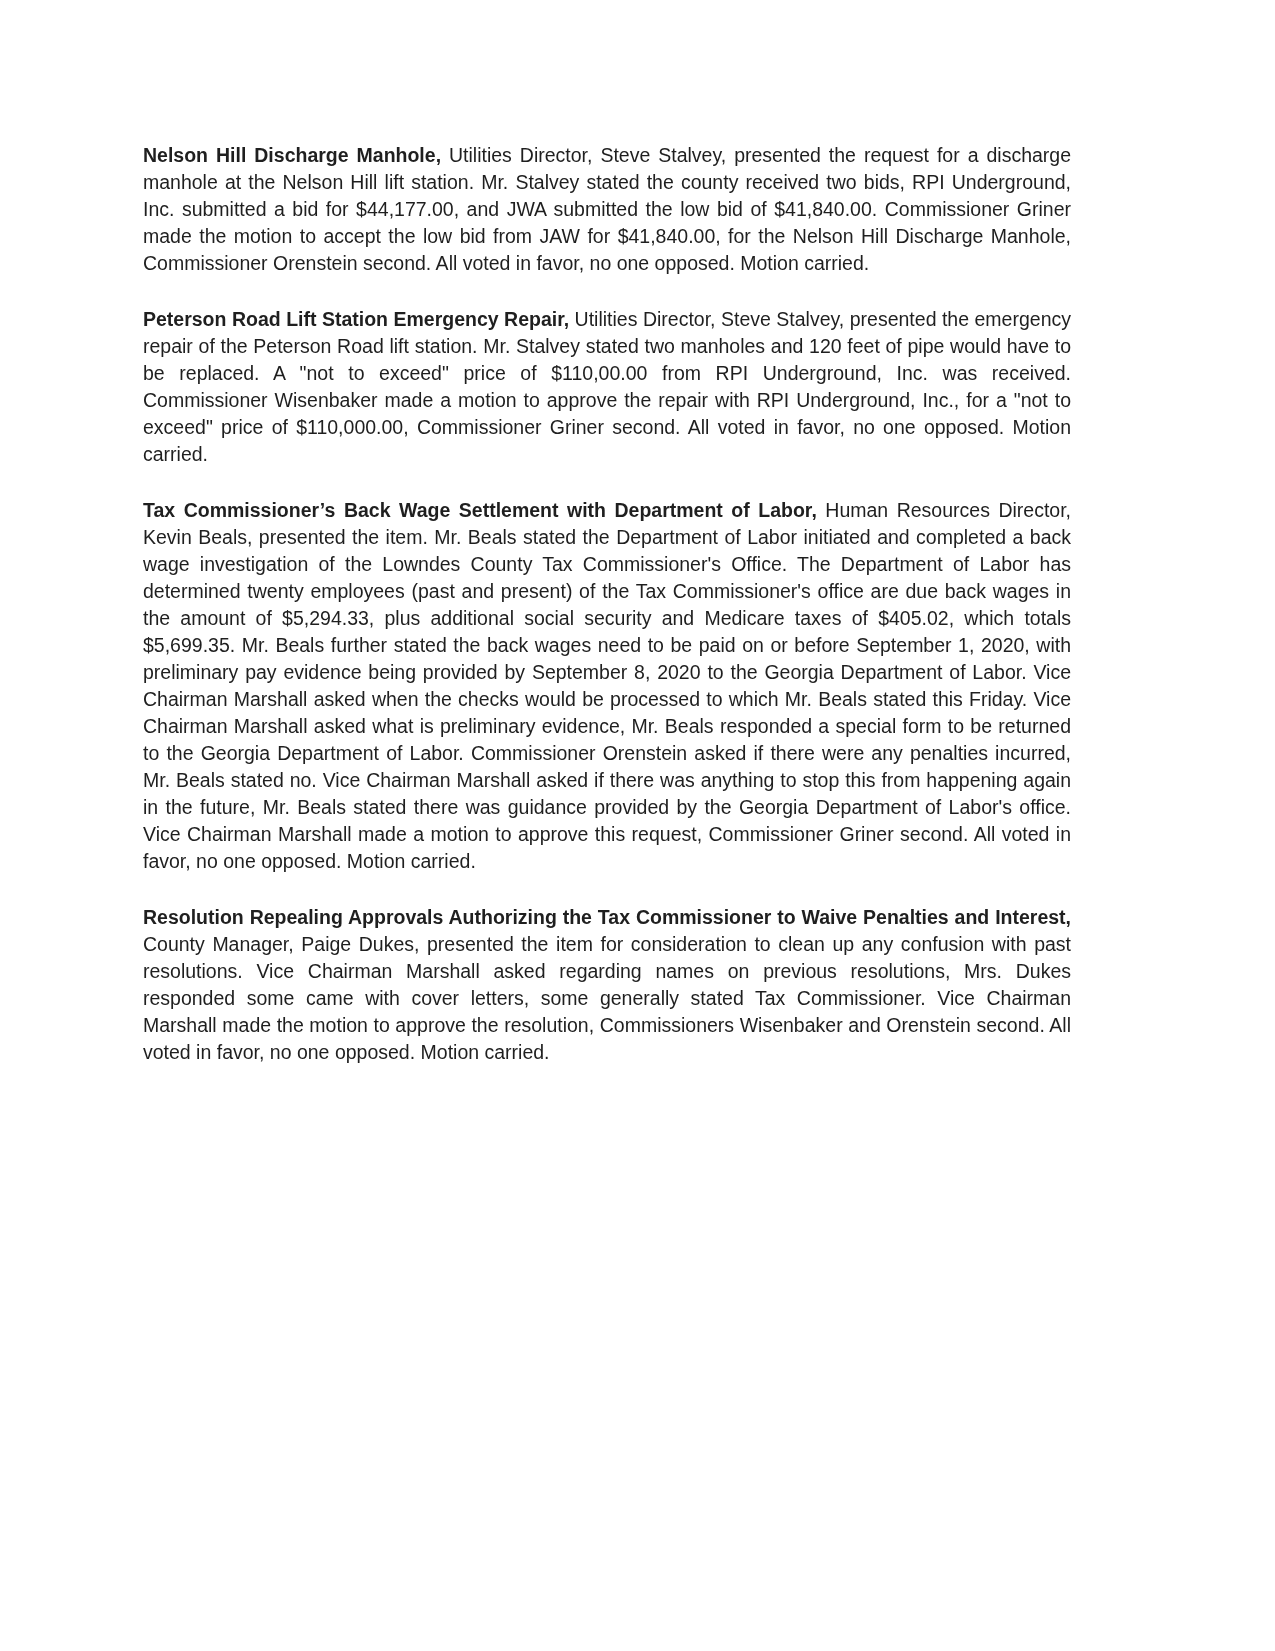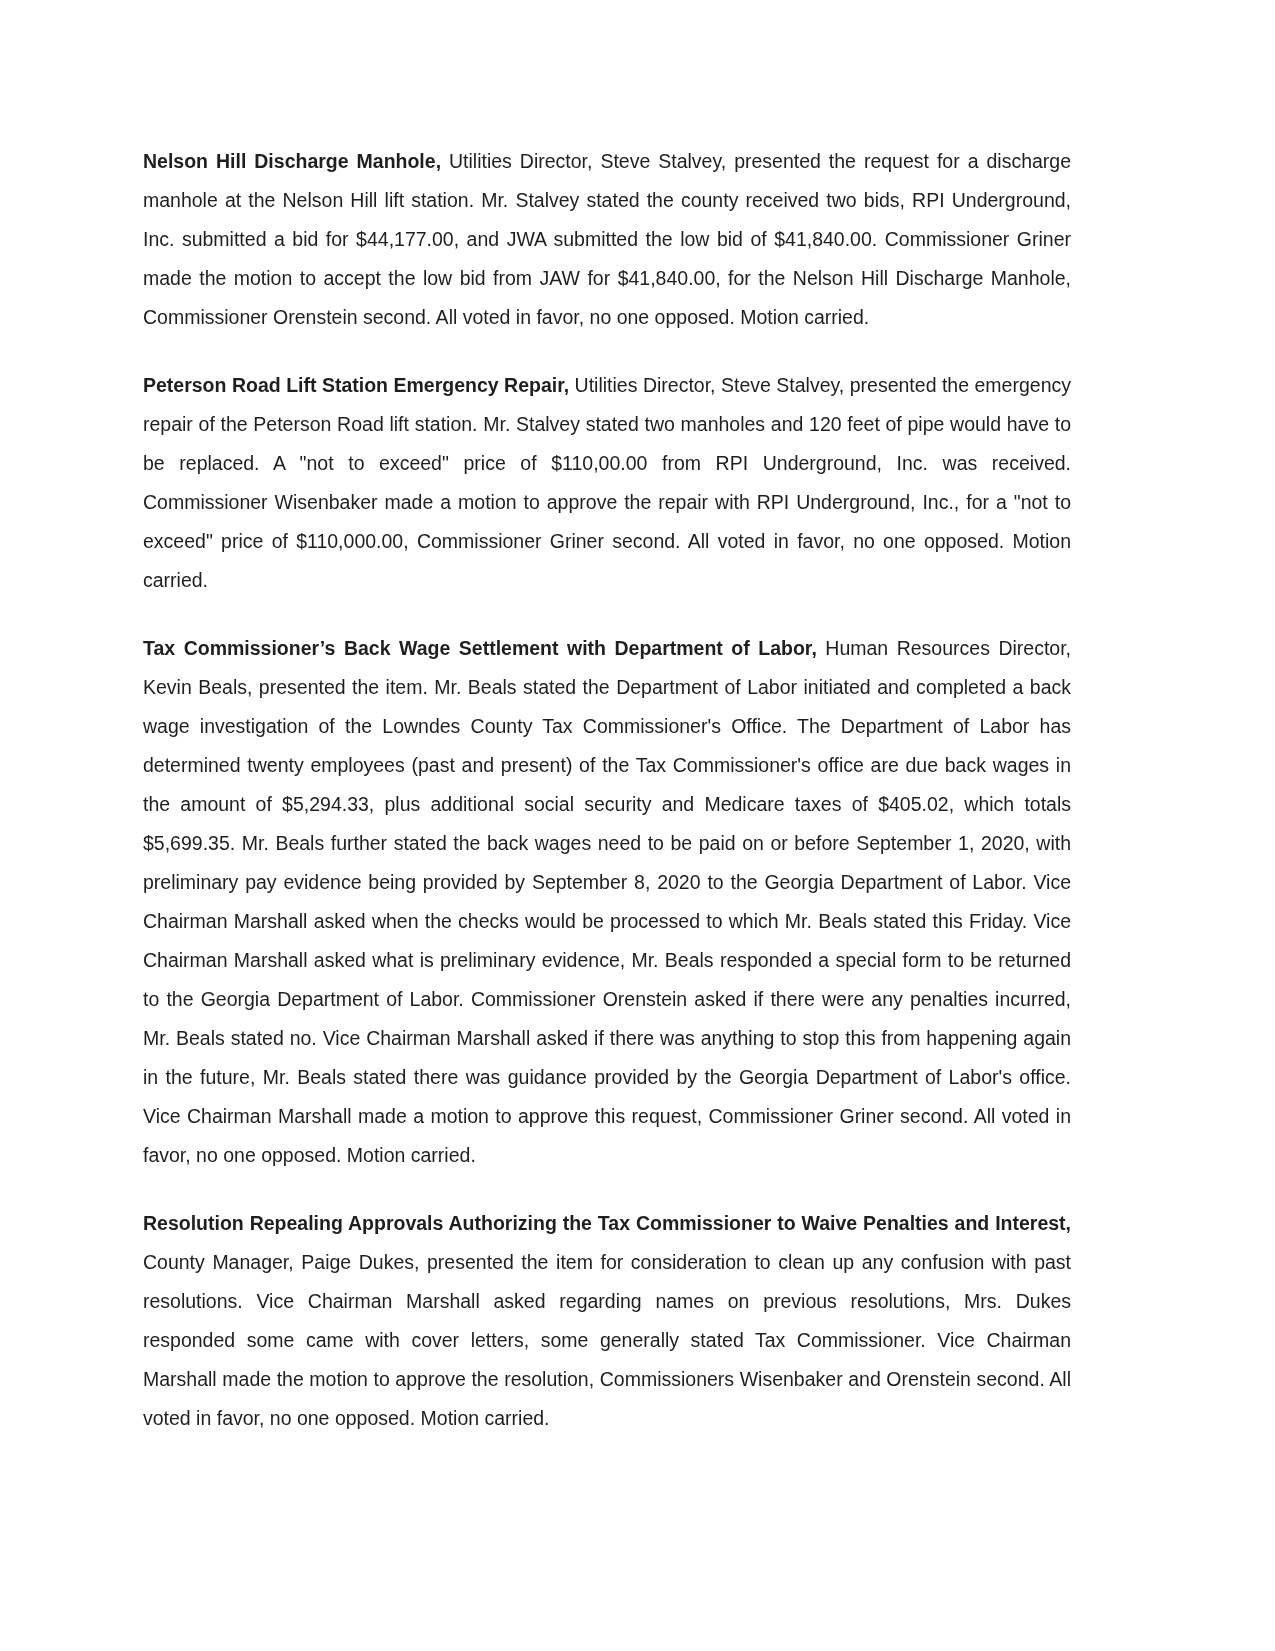--- a/index.html
+++ b/index.html
@@ -15,21 +15,21 @@
     background: #ffffff;
     overflow: hidden;
   }
   .content {
     position: absolute;
     top: 142px;
     left: 143px;
     width: 928px;
     color: #1f1f1f;
     font-size: 19.5px;
-    line-height: 39px;
+    line-height: 27px;
   }
   .content p {
     text-align: justify;
     margin: 0 0 29px 0;
   }
   .para-heading {
     font-weight: bold;
   }
 </style>
 </head>

